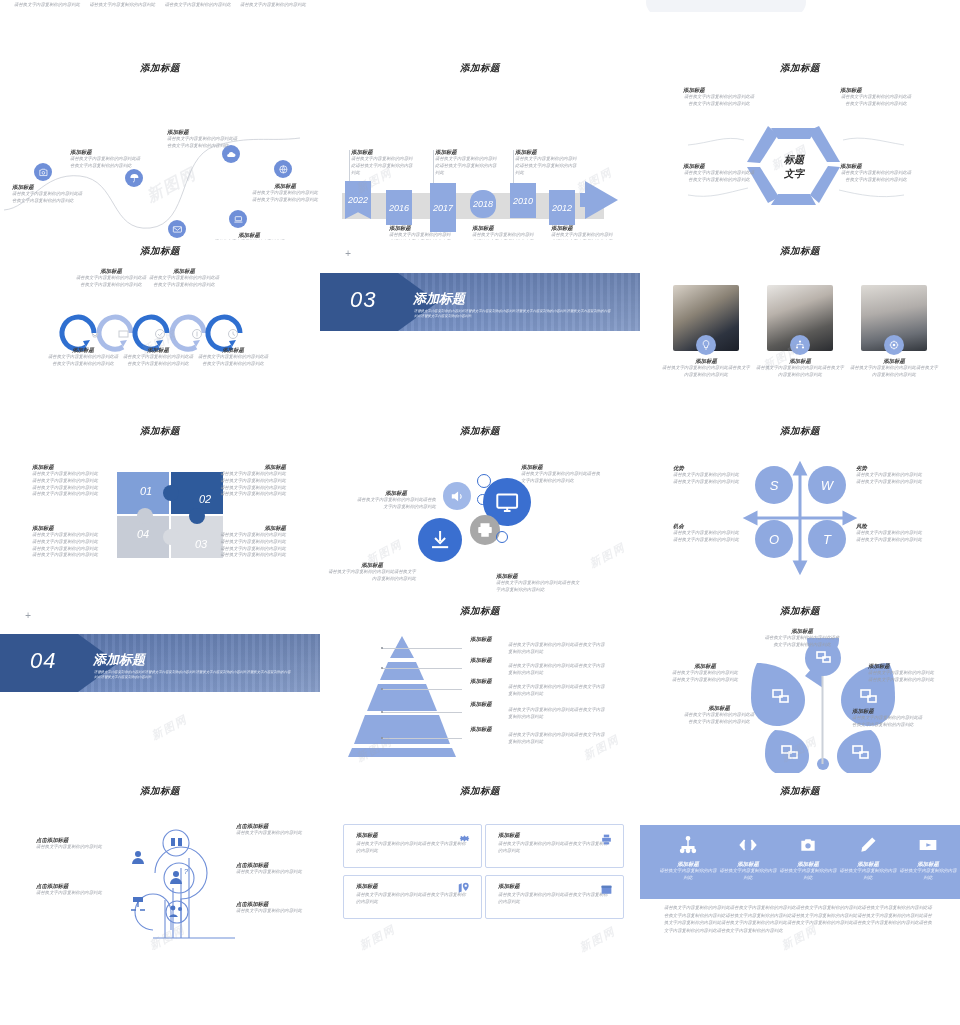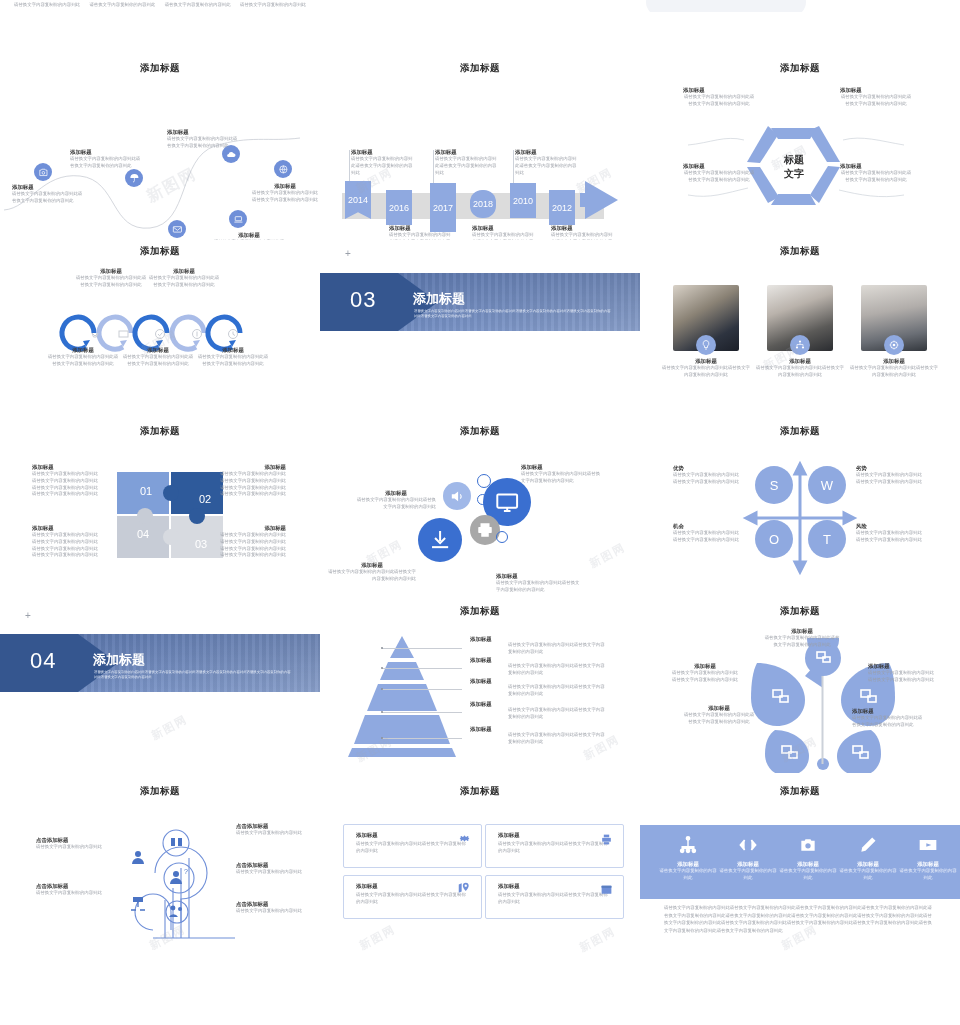--- a/index.html
+++ b/index.html
@@ -2,21 +2,21 @@
 <html lang="zh"><head>
 <meta charset="utf-8">
 <title>PPT Template Preview</title>
 <style>
   html,body{margin:0;padding:0;background:#ffffff;}
   body{
     width:960px;height:1025px;position:relative;overflow:hidden;
     font-family:"Liberation Sans","DejaVu Sans",sans-serif;
     color:#333;
   }
-  .grid{position:relative;width:960px;height:1025px;}
+  .grid{position:relative;width:960px;height:1025px;font-style:italic;}
   .slide{position:absolute;width:320px;background:#fff;overflow:hidden;}
   .slide-title{
     text-align:center;font-size:9.5px;font-weight:bold;color:#2b2b2b;
     letter-spacing:.5px;
   }
   .sub{font-size:4.4px;line-height:1.55;color:#9a9ea6;}
   .h{font-size:5.4px;font-weight:bold;color:#3b3b3b;}
   .wm{
     position:absolute;color:rgba(160,165,175,.18);font-size:16px;font-weight:bold;
     transform:rotate(-28deg);pointer-events:none;letter-spacing:2px;
@@ -165,21 +165,21 @@
   <div class="slide" style="left:320px;top:55px;height:185px;">
     <div class="slide-title" style="margin-top:7px;">添加标题</div>
 
     <div class="greyband" style="left:22px;top:138px;width:262px;height:26px;"></div>
     <svg width="300" height="50" style="position:absolute;left:20px;top:126px;">
       <polygon points="245,6 245,0 278,19 245,38 245,32" fill="#8fa9e0"></polygon>
       <rect x="240" y="12" width="14" height="14" fill="#8fa9e0"></rect>
     </svg>
 
     <div class="yearbox" style="left:25px;top:126px;width:26px;height:38px;clip-path:polygon(0 0,100% 0,100% 100%,50% 82%,0 100%);">
-        <span>2014</span>
+        <span>2022</span>
       </div>
     <div class="yearbox" style="left:66px;top:135px;width:26px;height:35px;">
         <span>2016</span>
       </div>
     <div class="yearbox" style="left:110px;top:128px;width:26px;height:49px;">
         <span>2017</span>
       </div>
     <div class="yearbox" style="left:150px;top:135px;width:26px;height:28px;border-radius:12px;">
         <span>2018</span>
       </div>

